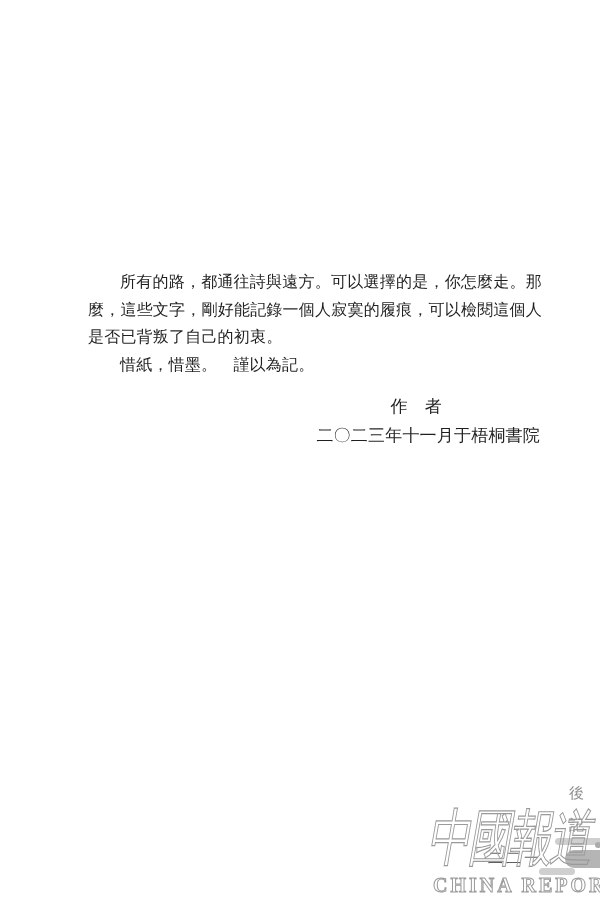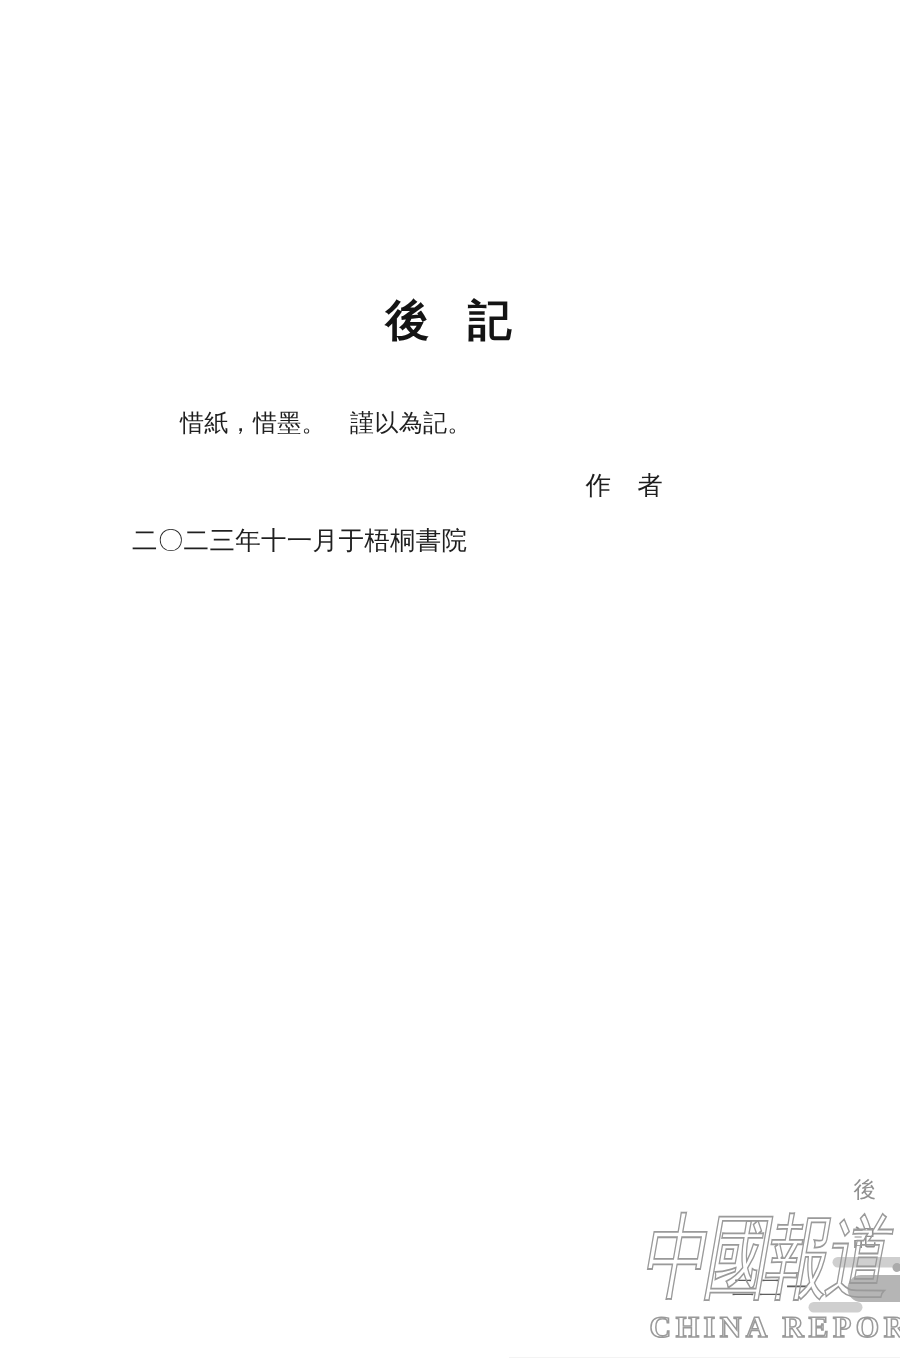--- a/index.html
+++ b/index.html
@@ -37,25 +37,24 @@
   .signature{
     margin-top:14px;
   }
   .sig-author{
     text-align:right;
     padding-right:100px;
     font-size:17px;
     line-height:29px;
   }
   .sig-date{
-    text-align:left;
+    text-align:right;
     padding-right:2px;
     font-size:17px;
     line-height:29px;
-    margin-top:8px;
   }
   .page-number{
     position:absolute;
     top:849px;left:88px;width:454px;
     text-align:right;
     font-size:15px;
     letter-spacing:3px;
     color:#5f5f5f;
   }
   .margin-label{
@@ -98,23 +97,23 @@
     letter-spacing:3px;
     color:transparent;
     -webkit-text-stroke:1px #9a9a9a;
   }
 </style>
 </head>
 <body>
 
 <div class="page">
 
-  <h1 class="doc-title">後 記</h1>
 
   <div class="content">
+    <p>所有的路，都通往詩與遠方。可以選擇的是，你怎麼走。那麼，這些文字，剛好能記錄一個人寂寞的履痕，可以檢閱這個人是否已背叛了自己的初衷。</p>
     <p>惜紙，惜墨。　謹以為記。</p>
 
     <div class="signature">
       <div class="sig-author">作　者</div>
       <div class="sig-date">二〇二三年十一月于梧桐書院</div>
     </div>
   </div>
 
   <div class="page-number">二二一</div>
 

